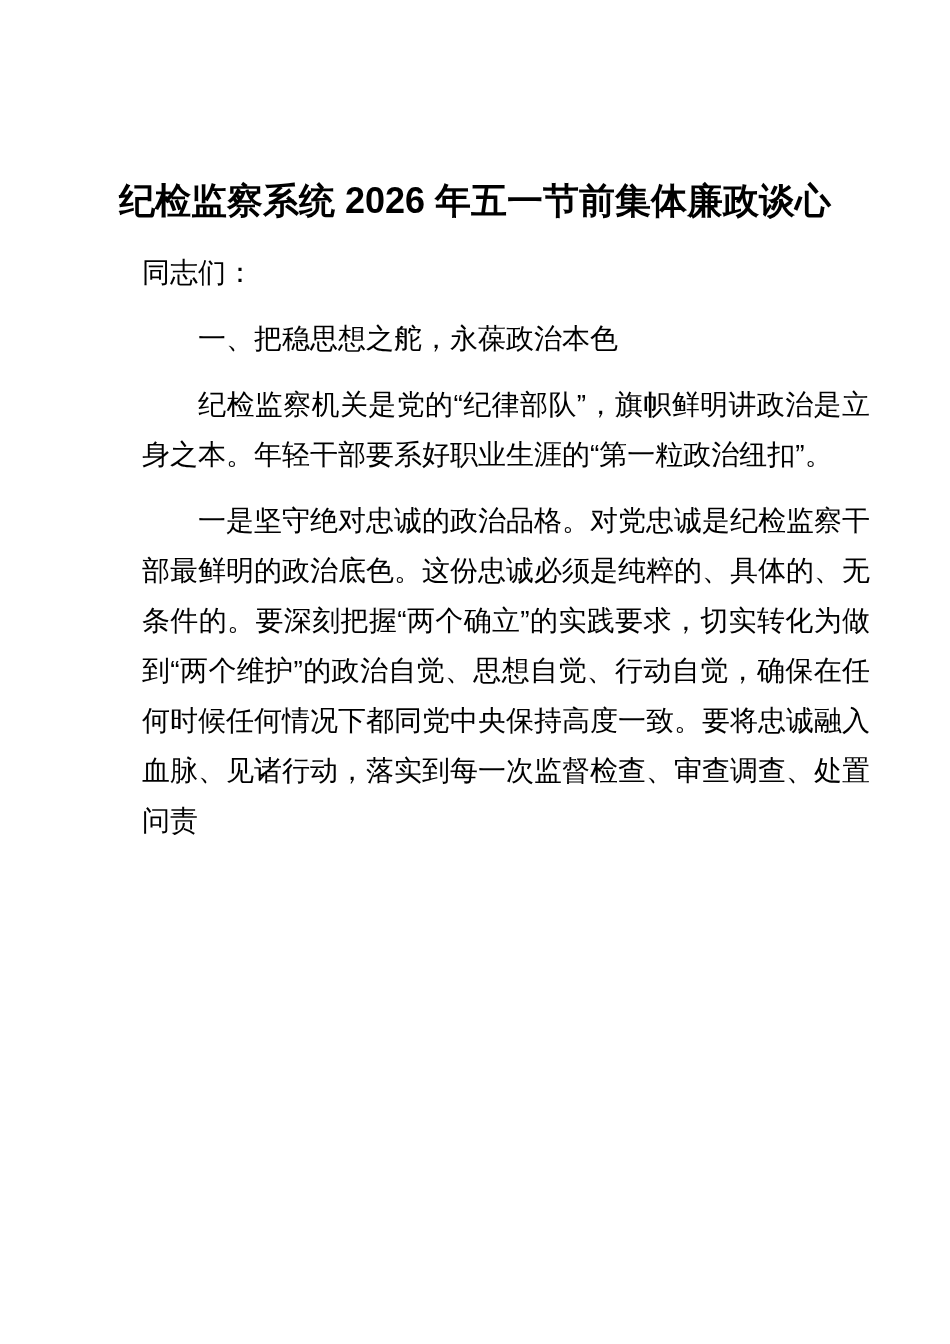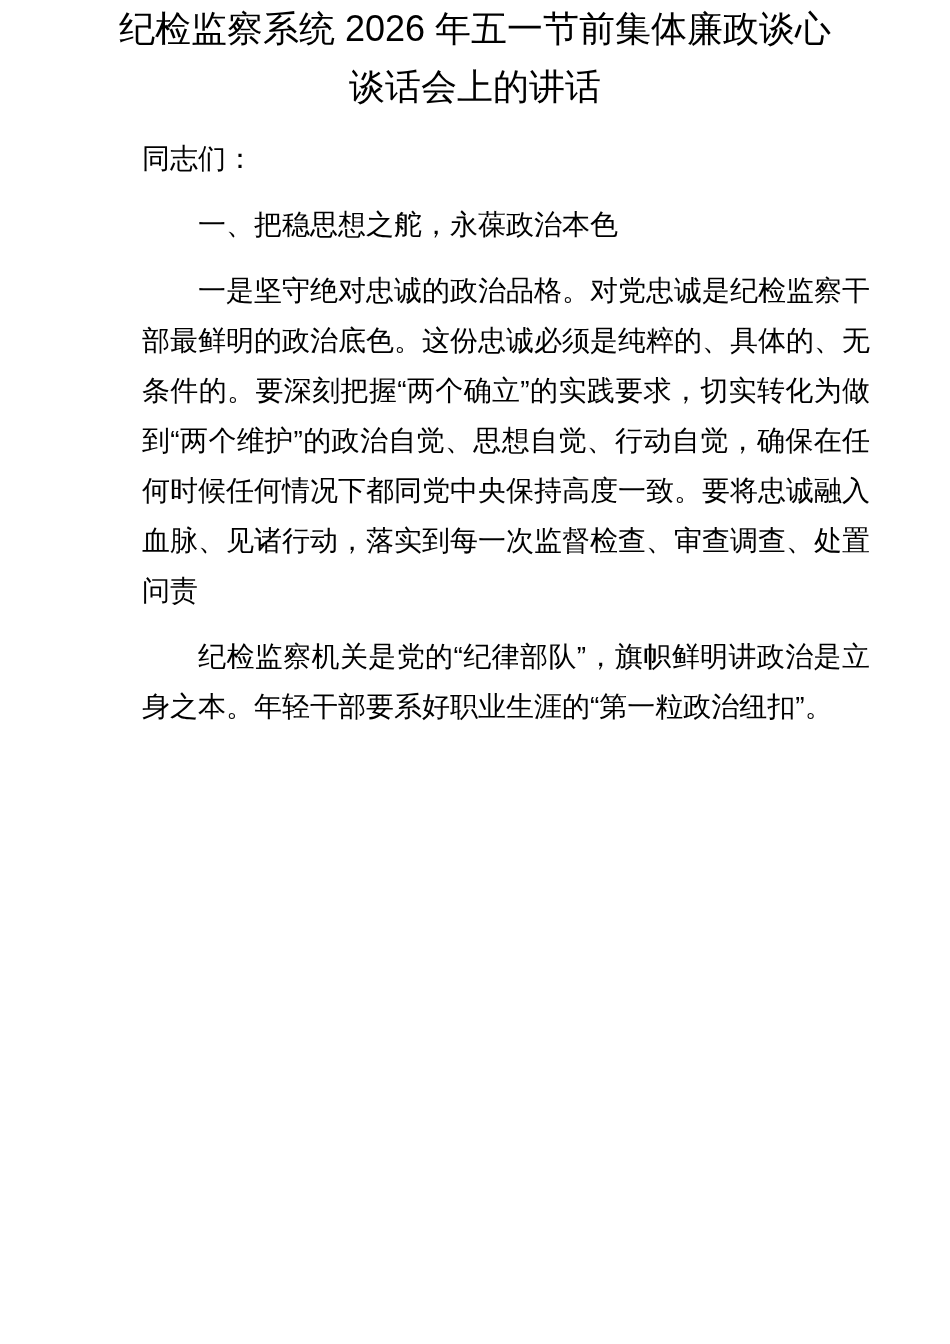--- a/index.html
+++ b/index.html
@@ -11,25 +11,26 @@
     position: relative;
     width: 950px;
     height: 1344px;
     background: #ffffff;
     overflow: hidden;
     font-family: "Liberation Sans", sans-serif;
     color: #000000;
   }
   .doc-title {
     margin: 0 auto;
+    padding-top: 172px;
     width: 770px;
     text-align: center;
     font-size: 36px;
     line-height: 58px;
-    font-weight: normal;
+    font-weight: bold;
     color: #000000;
   }
   .doc-title .title-line {
     display: block;
   }
   .doc-body {
     margin: 18px 0 0 126px;
     width: 760px;
     font-size: 28px;
     line-height: 50px;
@@ -46,23 +47,22 @@
   .doc-body p.bold {
     font-weight: normal;
   }
 </style>
 </head>
 <body>
 
 <div class="page">
   <h1 class="doc-title">
     <span class="title-line">纪检监察系统 2026 年五一节前集体廉政谈心</span>
-    <span class="title-line">谈话会上的讲话</span>
   </h1>
 
   <div class="doc-body" id="doc-body">
 
   <p class="">同志们：</p>
       <p class="indent bold">一、把稳思想之舵，永葆政治本色</p>
+      <p class="indent">纪检监察机关是党的“纪律部队”，旗帜鲜明讲政治是立身之本。年轻干部要系好职业生涯的“第一粒政治纽扣”。</p>
       <p class="indent">一是坚守绝对忠诚的政治品格。对党忠诚是纪检监察干部最鲜明的政治底色。这份忠诚必须是纯粹的、具体的、无条件的。要深刻把握“两个确立”的实践要求，切实转化为做到“两个维护”的政治自觉、思想自觉、行动自觉，确保在任何时候任何情况下都同党中央保持高度一致。要将忠诚融入血脉、见诸行动，落实到每一次监督检查、审查调查、处置问责</p>
-      <p class="indent">纪检监察机关是党的“纪律部队”，旗帜鲜明讲政治是立身之本。年轻干部要系好职业生涯的“第一粒政治纽扣”。</p>
     </div>
 </div>
 
 </body></html>

